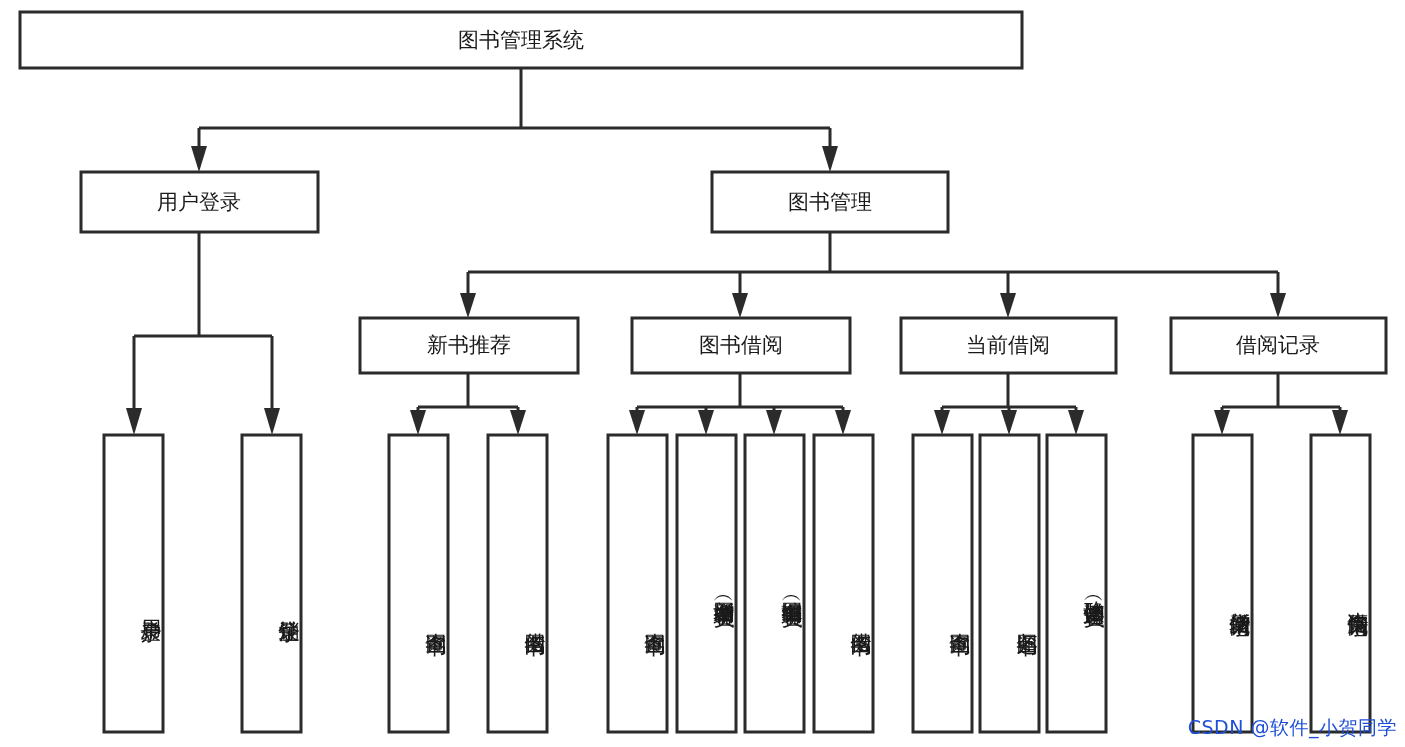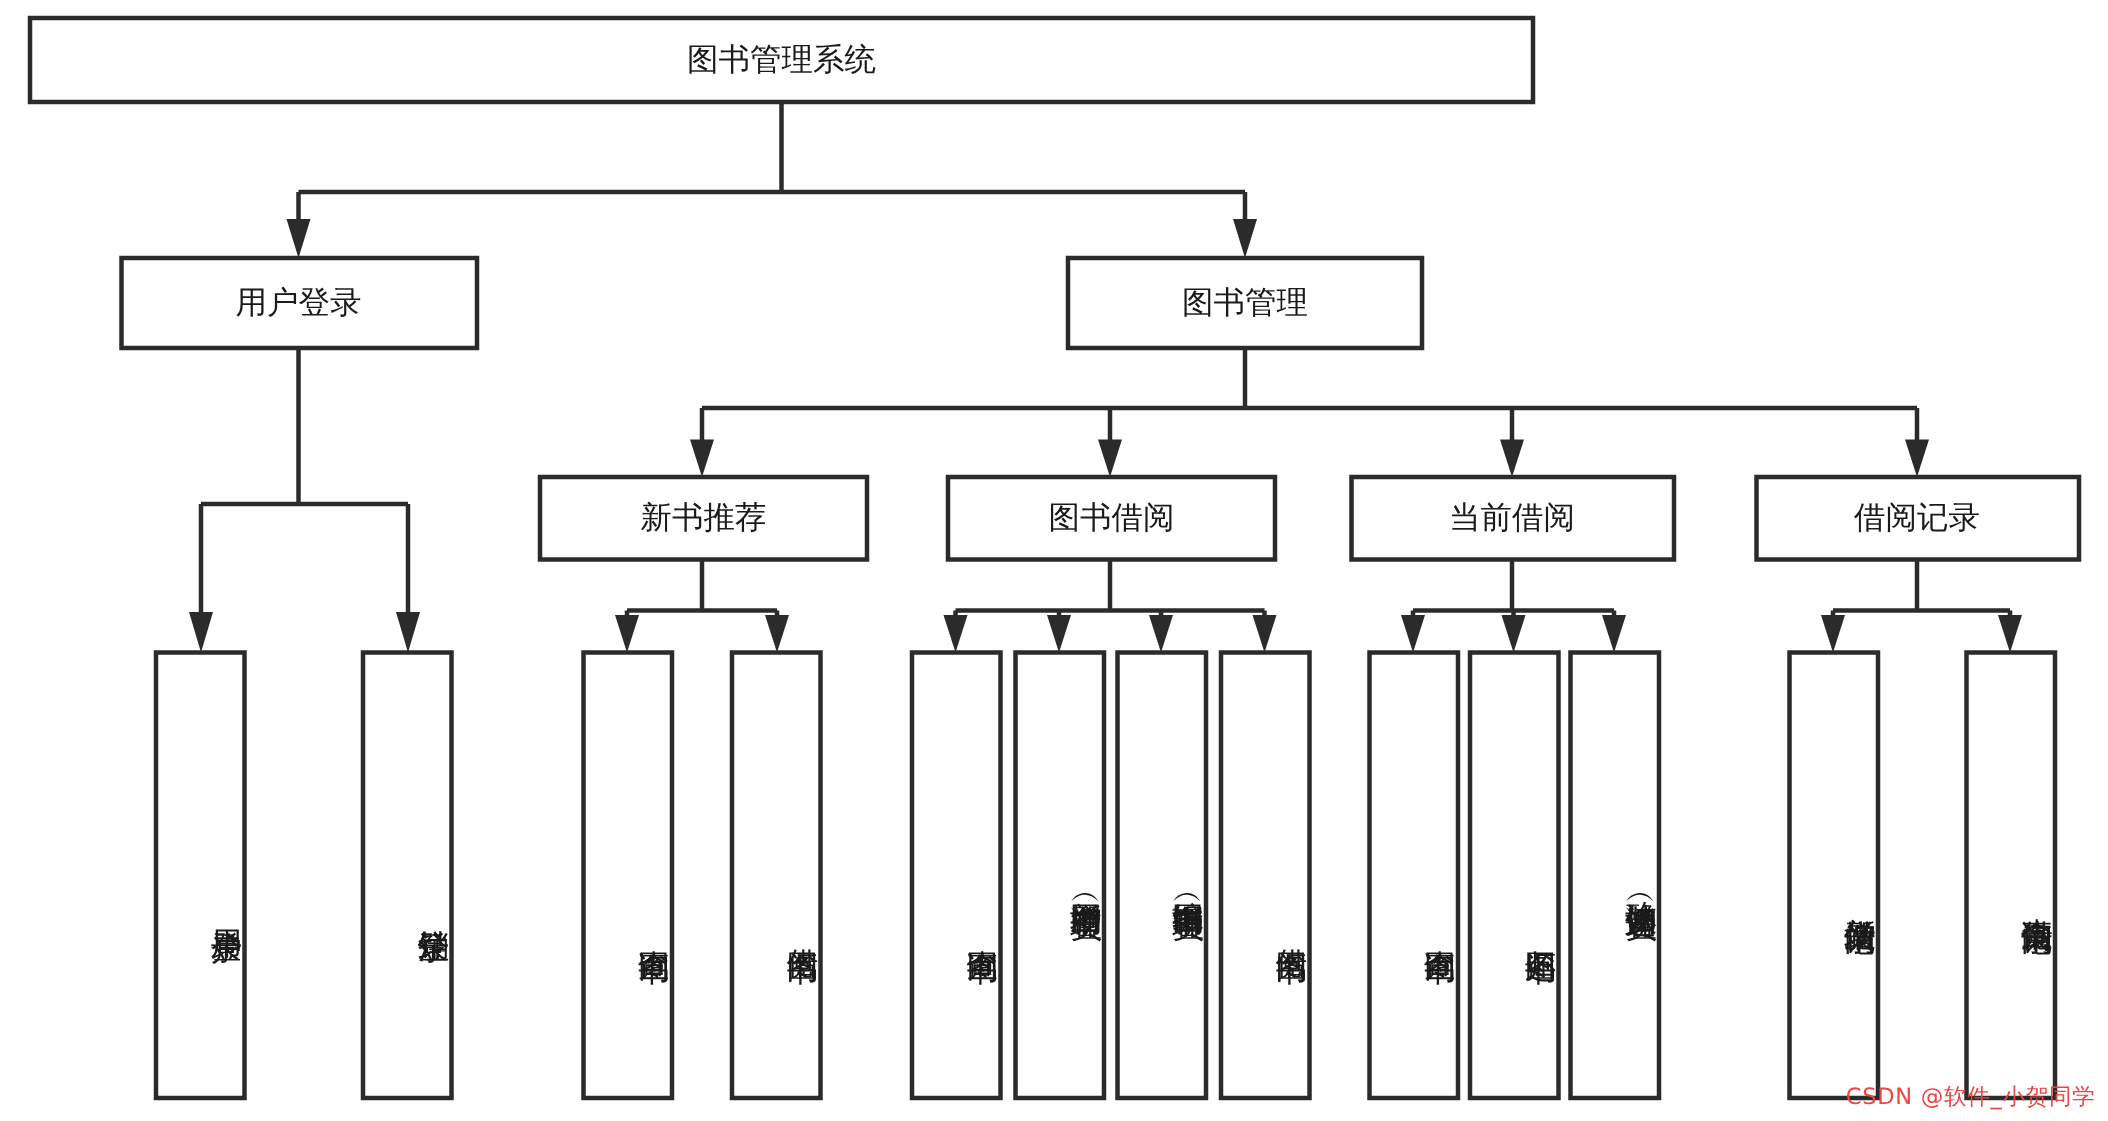--- a/index.html
+++ b/index.html
@@ -64,22 +64,22 @@
     align-items: flex-start;
     justify-content: center;
     white-space: nowrap;
     pointer-events: none;
   }
   .watermark {
     position: absolute;
     right: 8px;
     bottom: 6px;
     font-family: "DejaVu Sans", "Liberation Sans", sans-serif;
-    font-size: 15px;
-    color: #ef4444;
+    font-size: 19px;
+    color: #1d4ed8;
     white-space: nowrap;
     letter-spacing: 0.5px;
     margin-top: 12px;
   }
 </style>
 </head>
 <body>
 
 <div id="diagram-root">
 

